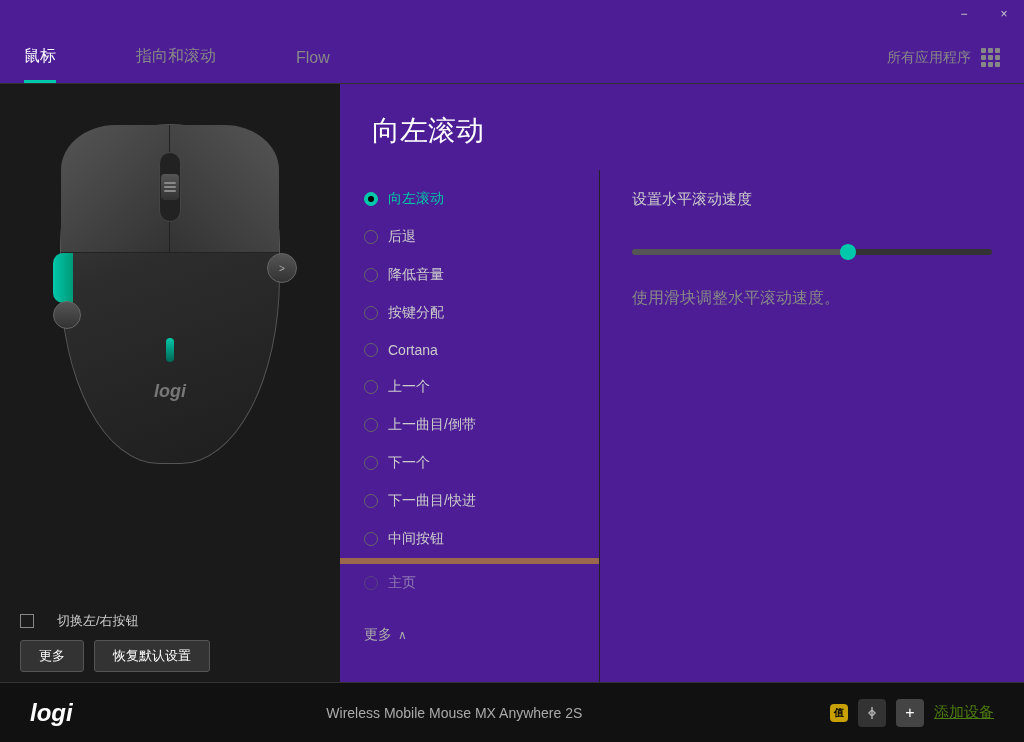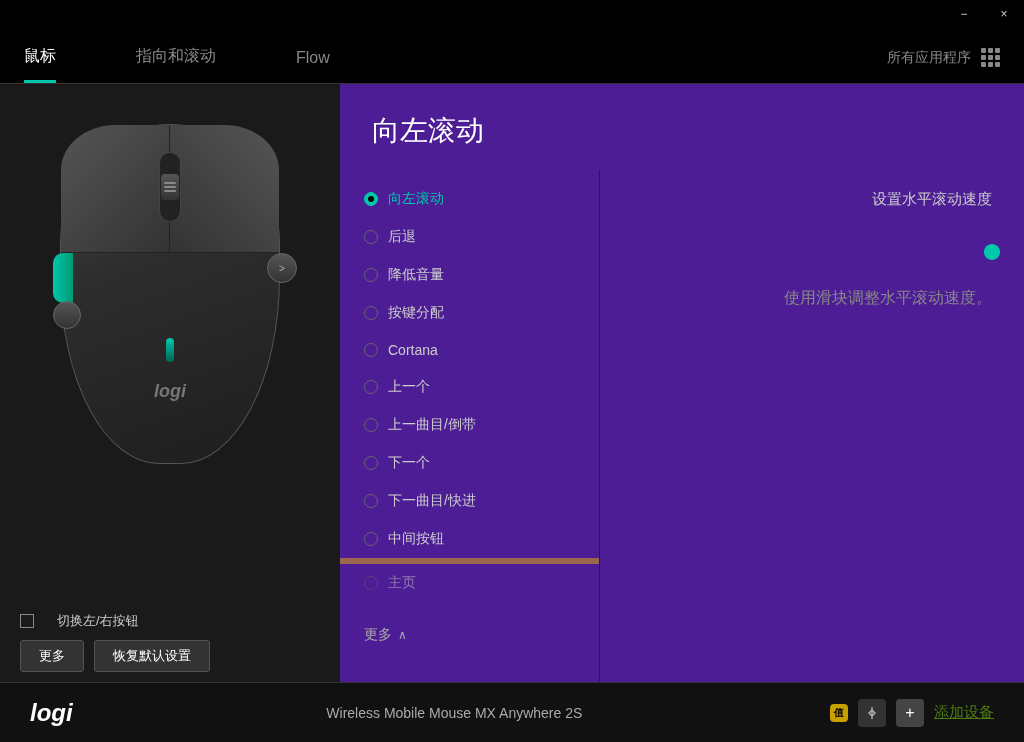--- a/index.html
+++ b/index.html
@@ -30,21 +30,21 @@
       display: flex; align-items: center; justify-content: center;
       color: #ccc; font-size: 12px; cursor: pointer;
       background: transparent;
     }
 
     
     .topnav {
       position: absolute;
       top: 0; left: 0; right: 0;
       height: 84px;
-      background: #000000;
+      background: #4c1d95;
       display: flex;
       align-items: flex-end;
       border-bottom: 1px solid #333;
     }
     .nav-tabs {
       display: flex;
       height: 100%;
       align-items: flex-end;
     }
     .nav-tab {
@@ -363,21 +363,20 @@
       font-size: 14px;
     }
 
     
     .settings-panel {
       flex: 1;
       padding: 20px 32px;
       display: flex;
       flex-direction: column;
       gap: 20px;
-      align-items: flex-end;
     }
 
     .settings-title {
       font-size: 15px;
       color: #ccc;
       margin-bottom: 10px;
     }
 
     .slider-container {
       position: relative;

